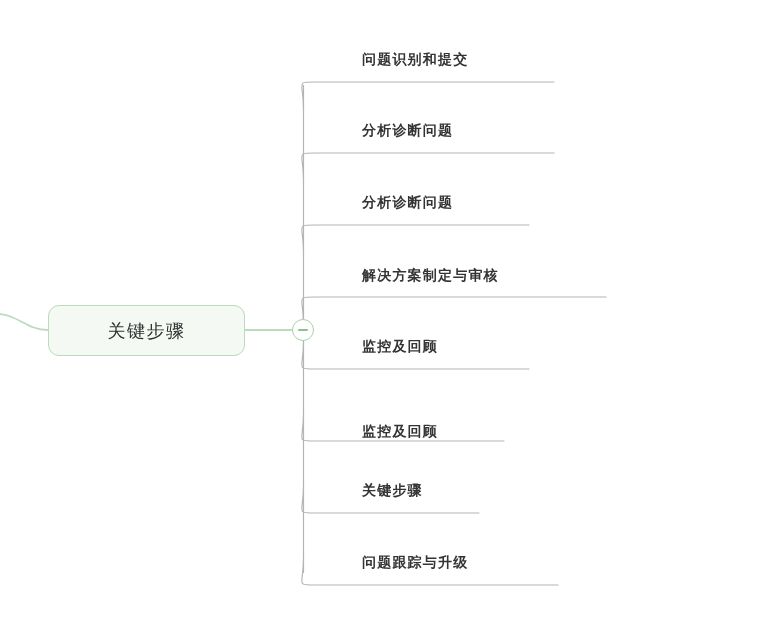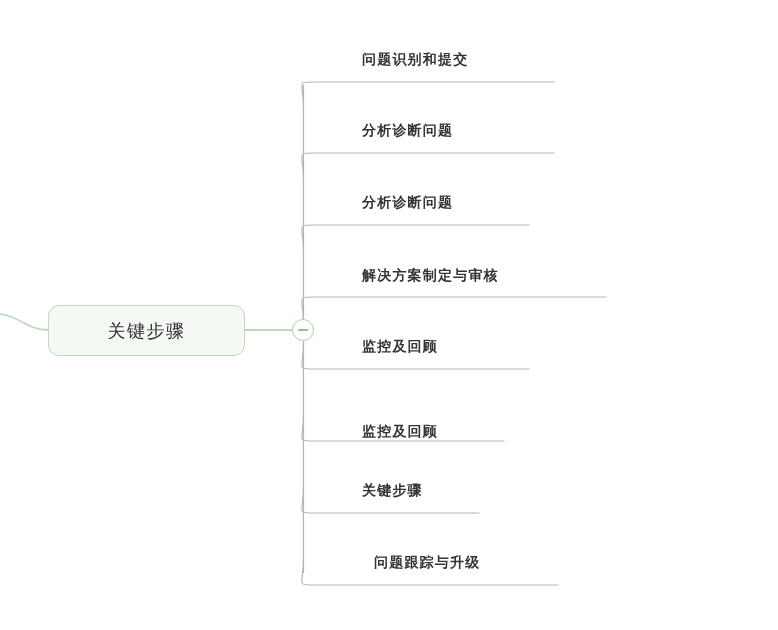--- a/index.html
+++ b/index.html
@@ -94,16 +94,16 @@
   </div>
 
   <div id="branch-labels">
       <div class="branch-label" style="left: 362px; top: 60px;"><span>问题识别和提交</span></div>
       <div class="branch-label" style="left: 362px; top: 131px;"><span>分析诊断问题</span></div>
       <div class="branch-label" style="left: 362px; top: 203px;"><span>分析诊断问题</span></div>
       <div class="branch-label" style="left: 362px; top: 276px;"><span>解决方案制定与审核</span></div>
       <div class="branch-label" style="left: 362px; top: 347px;"><span>监控及回顾</span></div>
       <div class="branch-label" style="left: 362px; top: 432px;"><span>监控及回顾</span></div>
       <div class="branch-label" style="left: 362px; top: 491px;"><span>关键步骤</span></div>
-      <div class="branch-label" style="left: 362px; top: 563px; margin-left: 12px;"><span>问题跟踪与升级</span></div>
+      <div class="branch-label" style="left: 362px; top: 563px;"><span>问题跟踪与升级</span></div>
     </div>
 
 </div>
 
 </body></html>

